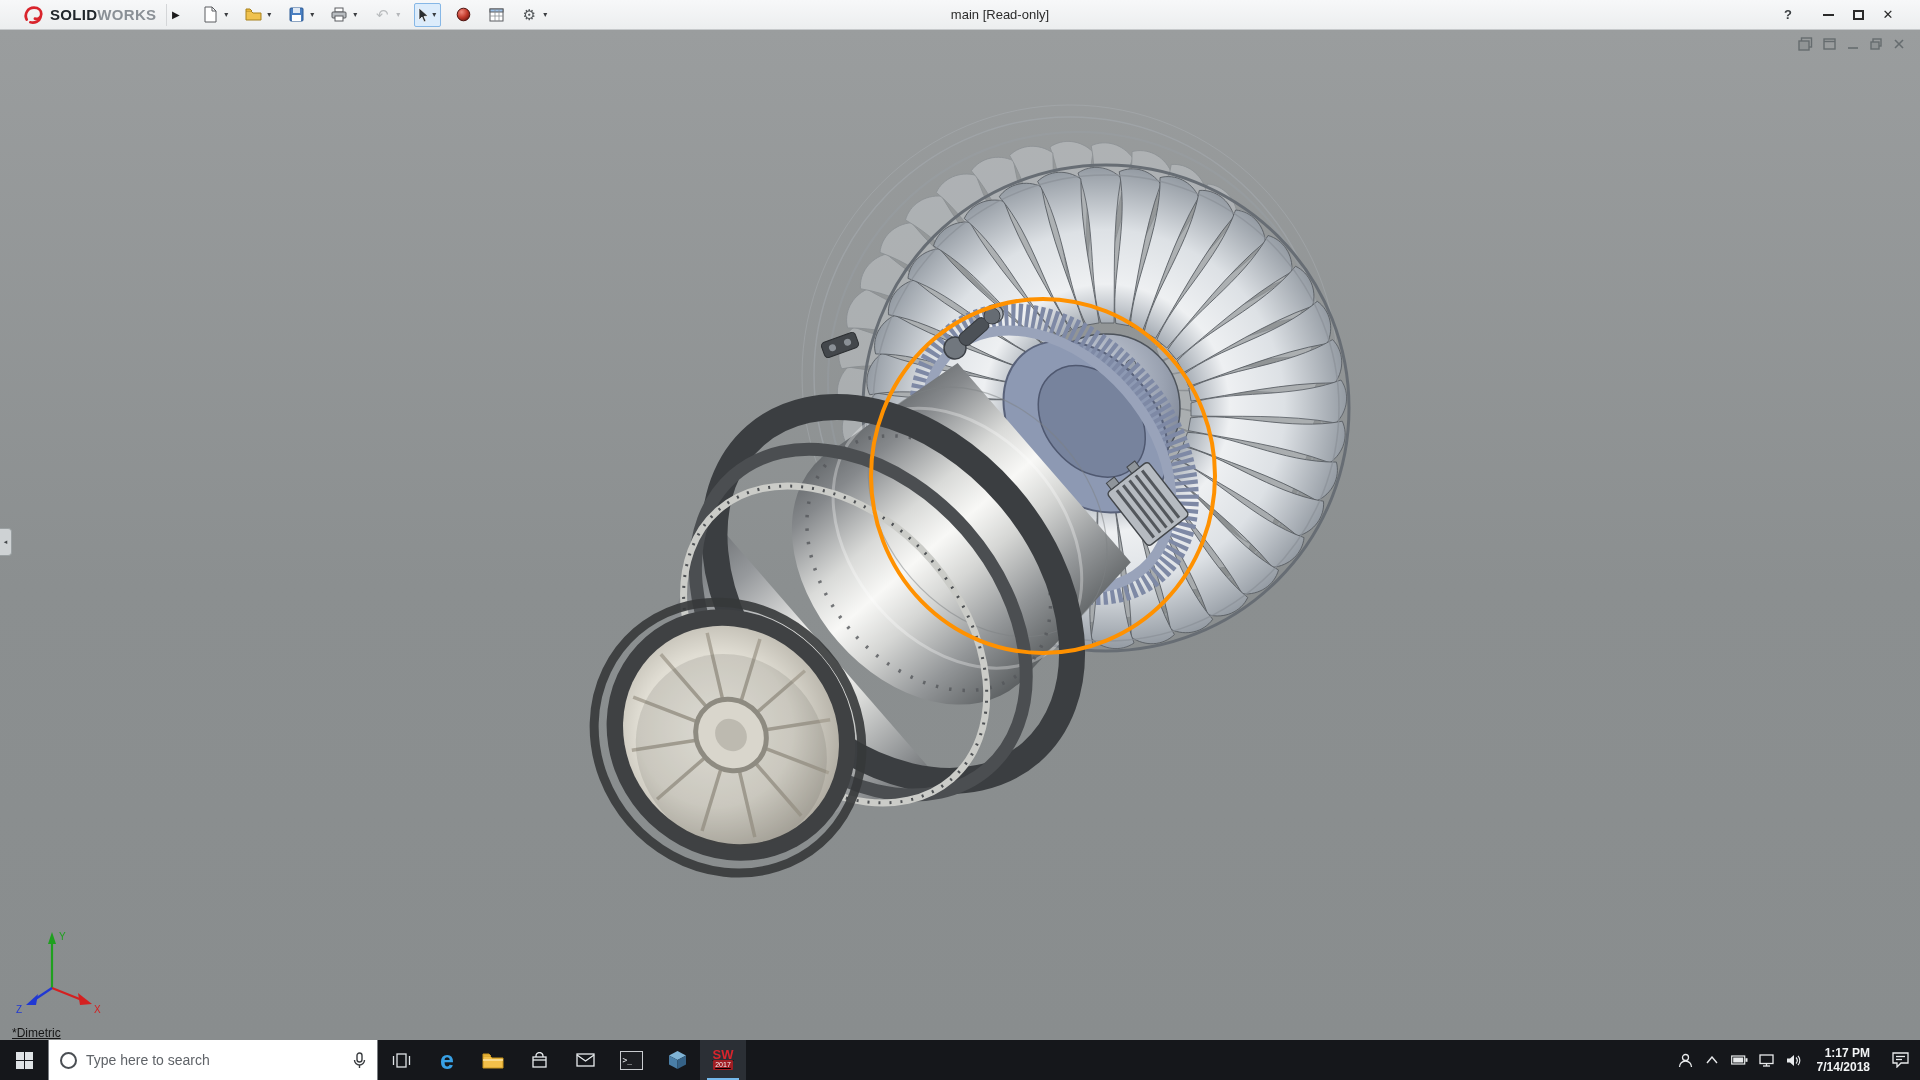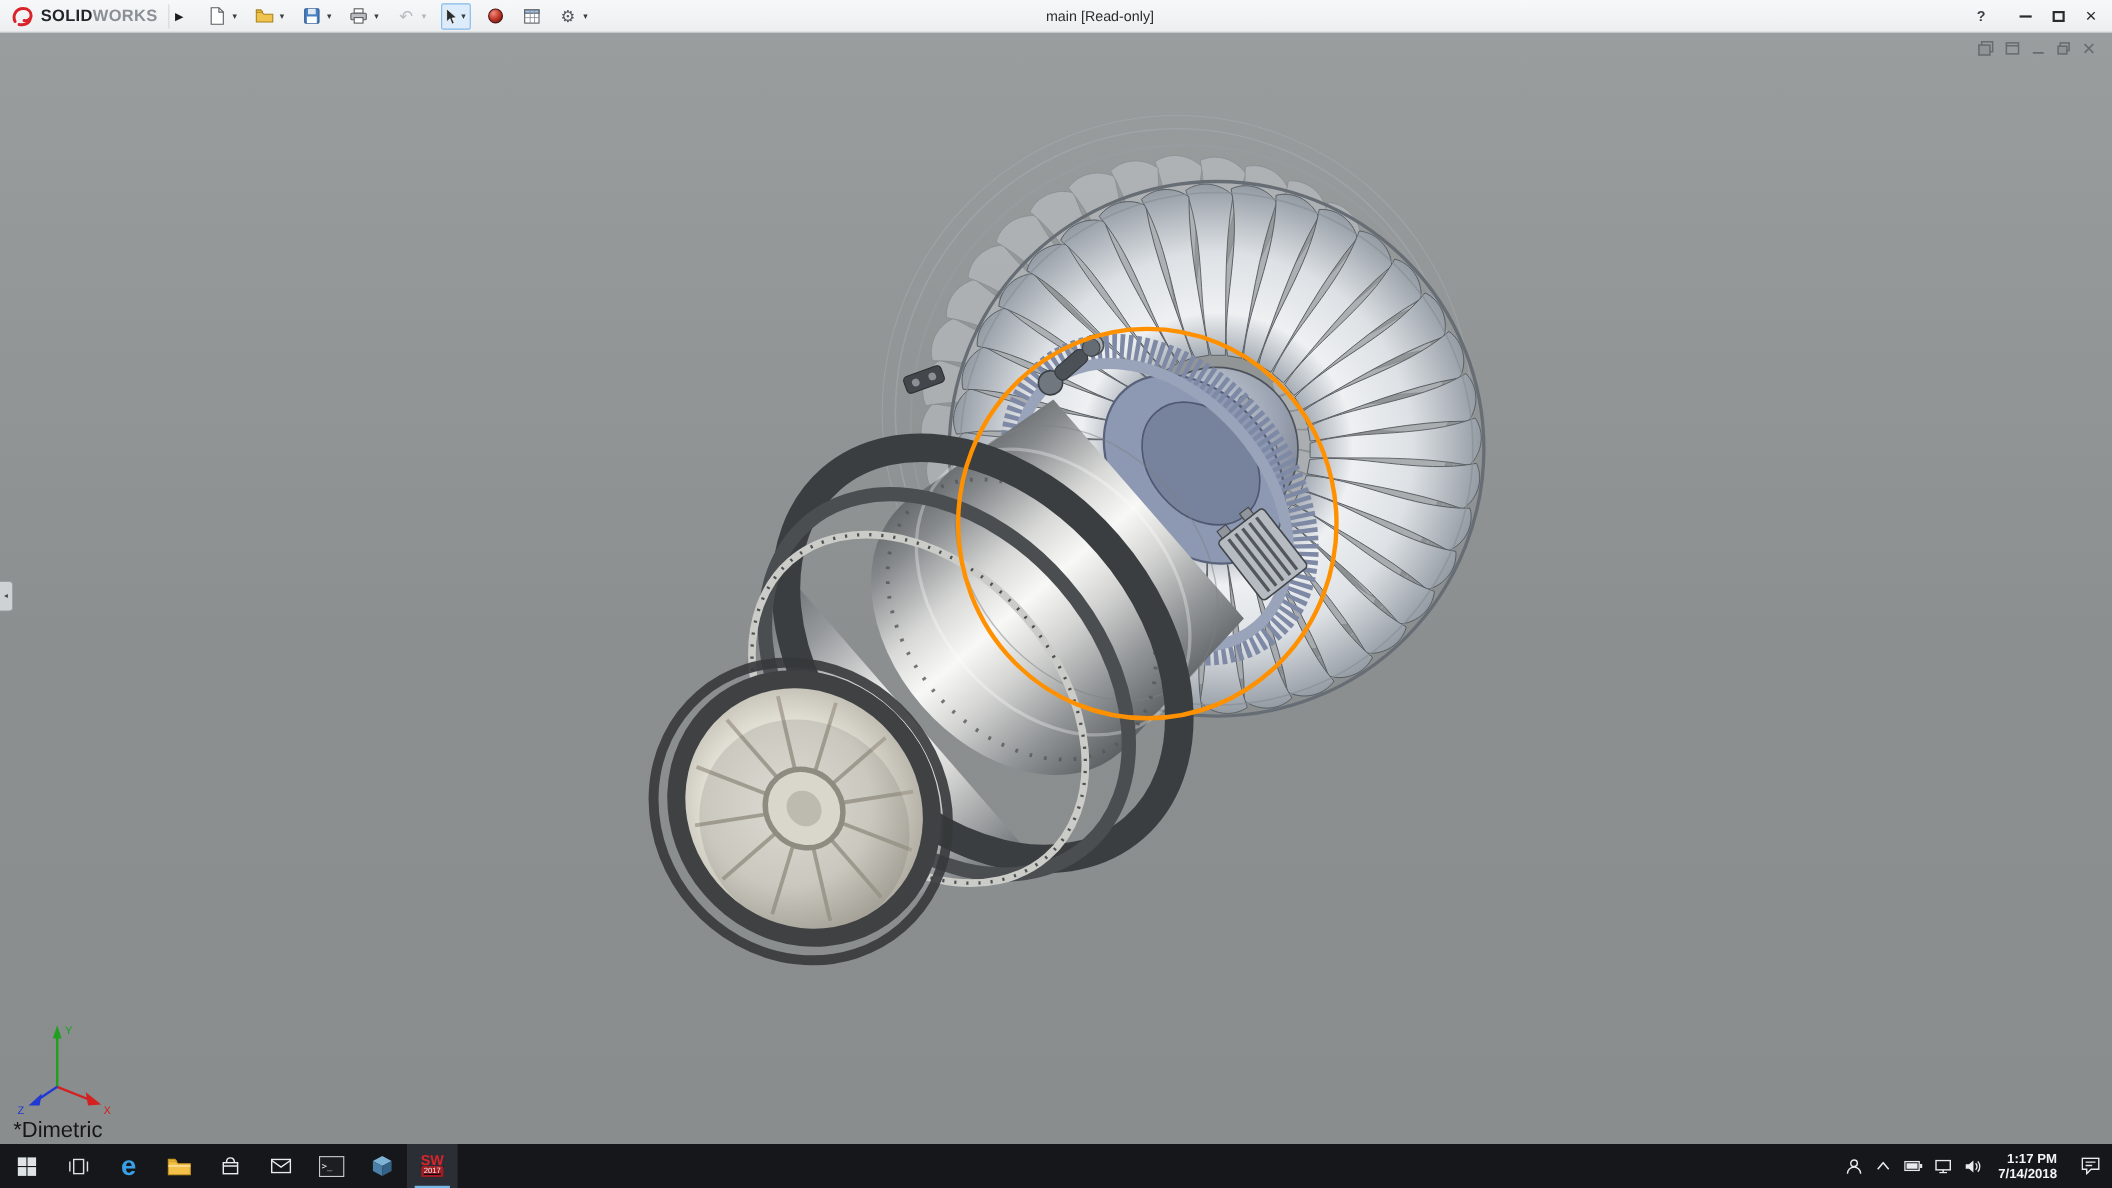--- a/index.html
+++ b/index.html
@@ -2,21 +2,21 @@
 <html><head>
 <meta charset="utf-8">
 <style>
   * { margin:0; padding:0; box-sizing:border-box; }
   html,body { width:1920px; height:1080px; overflow:hidden;
     font-family:"Liberation Sans", sans-serif; background:#8f9394; }
 
   
   .titlebar { height:30px; background:linear-gradient(#f7f8f9,#eceeef);
     border-bottom:1px solid #c6c9cb; display:flex; align-items:center;
-    position:relative; padding:0 4px; }
+    position:relative; padding:0 17px; }
   .brand { display:flex; align-items:center; gap:5px; padding:0 10px 0 6px; }
   .brand-solid { font-weight:bold; font-size:15px; color:#20262b; letter-spacing:.3px; }
   .brand-works { font-weight:bold; font-size:15px; color:#8a9096; letter-spacing:.3px; }
   .flyout-btn { width:18px; height:22px; display:flex; align-items:center; justify-content:center;
     font-size:10px; color:#1c1c1c; border-left:1px solid #d4d6d8; margin-right:6px; }
   .tb-row { display:flex; align-items:center; gap:2px; }
   .tb-group { display:flex; align-items:center; margin-left:9px; }
   .tb-btn { height:24px; min-width:22px; display:flex; align-items:center; justify-content:center;
     border-radius:2px; padding:0 1px; }
   .tb-btn.active { background:#dcecfb; border:1px solid #86b7e6; }
@@ -36,21 +36,21 @@
   
   .viewport { position:relative; height:1010px;
     background:linear-gradient(#9a9d9e, #8b8f90 55%, #898d8e); }
   .scene { position:absolute; inset:0; }
   .doc-controls { position:absolute; top:7px; right:14px; display:flex; gap:9px; opacity:.85; }
   .doc-controls span { display:flex; align-items:center; justify-content:center; }
   .left-tab { position:absolute; left:0; top:498px; width:12px; height:28px;
     background:#ced2d4; border:1px solid #9aa0a2; border-left:none;
     border-radius:0 4px 4px 0; display:flex; align-items:center; justify-content:center;
     font-size:7px; color:#44484b; }
-  .view-label { position:absolute; left:12px; bottom:0; font-size:20px; color:#161616; }
+  .view-label { position:absolute; left:12px; bottom:0; font-size:12px; color:#161616;text-decoration:underline; }
   .triad { position:absolute; left:14px; bottom:26px; }
 
   
   .taskbar { height:40px; background:#15171b; display:flex; align-items:stretch; }
   .tk-start { width:48px; display:flex; align-items:center; justify-content:center; }
   .tk-search { width:330px; background:#ffffff; display:flex; align-items:center;
     gap:9px; padding:0 11px; border:1px solid #7b7f83; border-bottom:none; border-top:none; }
   .cortana-ring { width:17px; height:17px; border:2px solid #4a4e53; border-radius:50%; flex:none; }
   .tk-search input { flex:1; border:none; outline:none; background:transparent;
     font-size:14px; color:#333; font-family:"Liberation Sans", sans-serif; }
@@ -408,20 +408,29 @@
 <div class="taskbar">
   <div class="tk-start">
     <svg width="17" height="17" viewBox="0 0 17 17">
       <rect x="0" y="0" width="8" height="8" fill="#dfe3e6"></rect>
         <rect x="9" y="0" width="8" height="8" fill="#dfe3e6"></rect>
       <rect x="0" y="9" width="8" height="8" fill="#dfe3e6"></rect>
         <rect x="9" y="9" width="8" height="8" fill="#dfe3e6"></rect>
     </svg>
   </div>
 
+  <div class="tk-search">
+    <span class="cortana-ring"></span>
+    <input type="text" placeholder="Type here to search" style="">
+    <svg width="13" height="17" viewBox="0 0 13 17">
+      <rect x="4" y="1" width="5" height="9" rx="2.5" fill="none" stroke="#3a3d40" stroke-width="1.4"></rect>
+      <path d="M1.5 8 a5 5 0 0 0 10 0" fill="none" stroke="#3a3d40" stroke-width="1.4"></path>
+      <line x1="6.5" y1="13" x2="6.5" y2="16" stroke="#3a3d40" stroke-width="1.4"></line>
+    </svg>
+  </div>
 
   <div class="tk-btn">
     <svg width="19" height="15" viewBox="0 0 19 15" fill="none" stroke="#dfe3e6" stroke-width="1.3">
       <rect x="5" y="1" width="9" height="13"></rect>
         <line x1="1.5" y1="3" x2="1.5" y2="12"></line>
         <line x1="17.5" y1="3" x2="17.5" y2="12"></line>
     </svg>
   </div>
 
   <div class="tk-btn">

